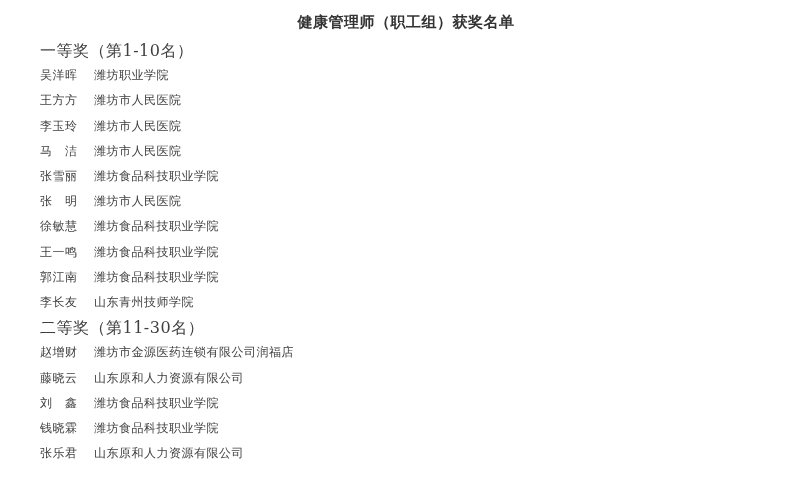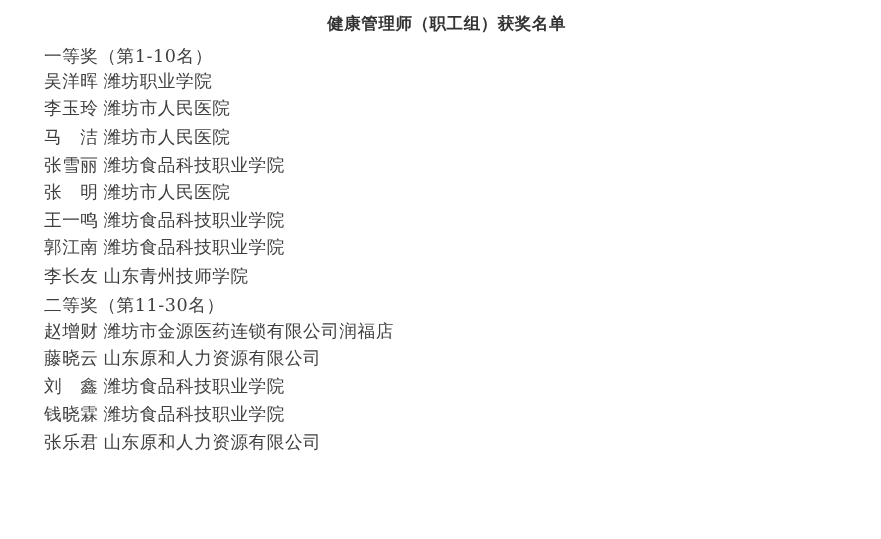--- a/index.html
+++ b/index.html
@@ -43,22 +43,22 @@
   .section-heading {
     margin: 0;
     font-family: "DejaVu Serif", "Liberation Serif", serif;
     font-size: 16px;
     font-weight: 400;
     line-height: 25.2px;
     color: var(--text);
     letter-spacing: 0.5px;
   }
   .row {
-    font-family: Liberation Mono, monospace;
-    font-size: 16px;
+    font-family: Liberation Sans, sans-serif;
+    font-size: 12px;
     line-height: 25.2px;
     color: var(--text);
     letter-spacing: 0.5px;
     white-space: nowrap;
   }
   .winner-name {
     display: inline-block;
     min-width: 54px;
   }
   .winner-org {
@@ -72,37 +72,43 @@
   <div class="doc">
     <h1 class="doc-title">健康管理师（职工组）获奖名单</h1>
     <div class="sections" id="sections">
   <section>
     <h2 class="section-heading">一等奖（第1-10名）</h2>
     <div class="rows">
   <div class="row">
     <span class="winner-name">吴洋晖</span><span class="winner-org">潍坊职业学院</span>
   </div>
 
+  <div class="row">
+    <span class="winner-name">王方方</span><span class="winner-org">潍坊市人民医院</span>
+  </div>
 
   <div class="row">
     <span class="winner-name">李玉玲</span><span class="winner-org">潍坊市人民医院</span>
   </div>
 
   <div class="row">
     <span class="winner-name">马　洁</span><span class="winner-org">潍坊市人民医院</span>
   </div>
 
   <div class="row">
     <span class="winner-name">张雪丽</span><span class="winner-org">潍坊食品科技职业学院</span>
   </div>
 
   <div class="row">
     <span class="winner-name">张　明</span><span class="winner-org">潍坊市人民医院</span>
   </div>
 
+  <div class="row">
+    <span class="winner-name">徐敏慧</span><span class="winner-org">潍坊食品科技职业学院</span>
+  </div>
 
   <div class="row">
     <span class="winner-name">王一鸣</span><span class="winner-org">潍坊食品科技职业学院</span>
   </div>
 
   <div class="row">
     <span class="winner-name">郭江南</span><span class="winner-org">潍坊食品科技职业学院</span>
   </div>
 
   <div class="row">

